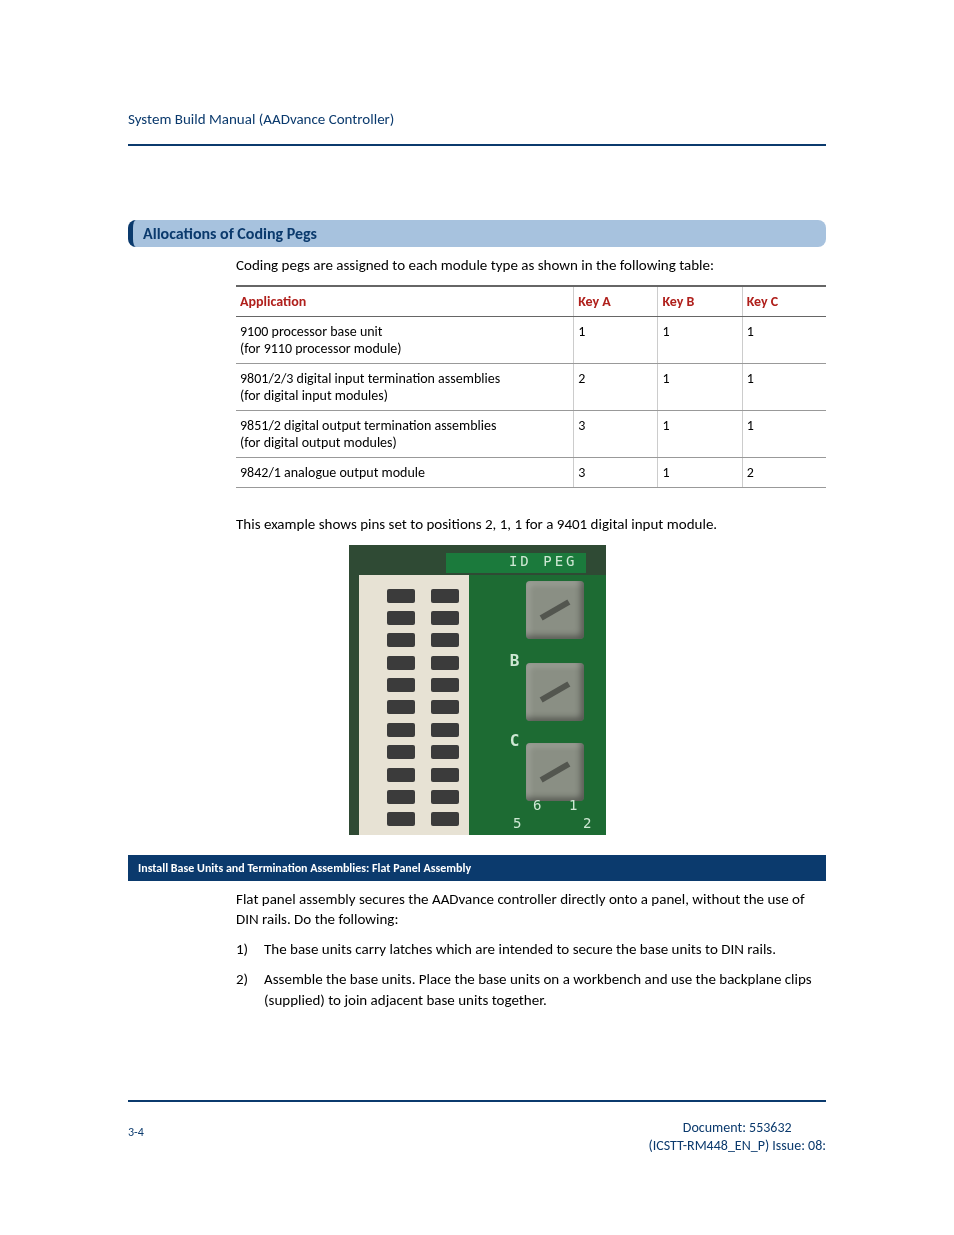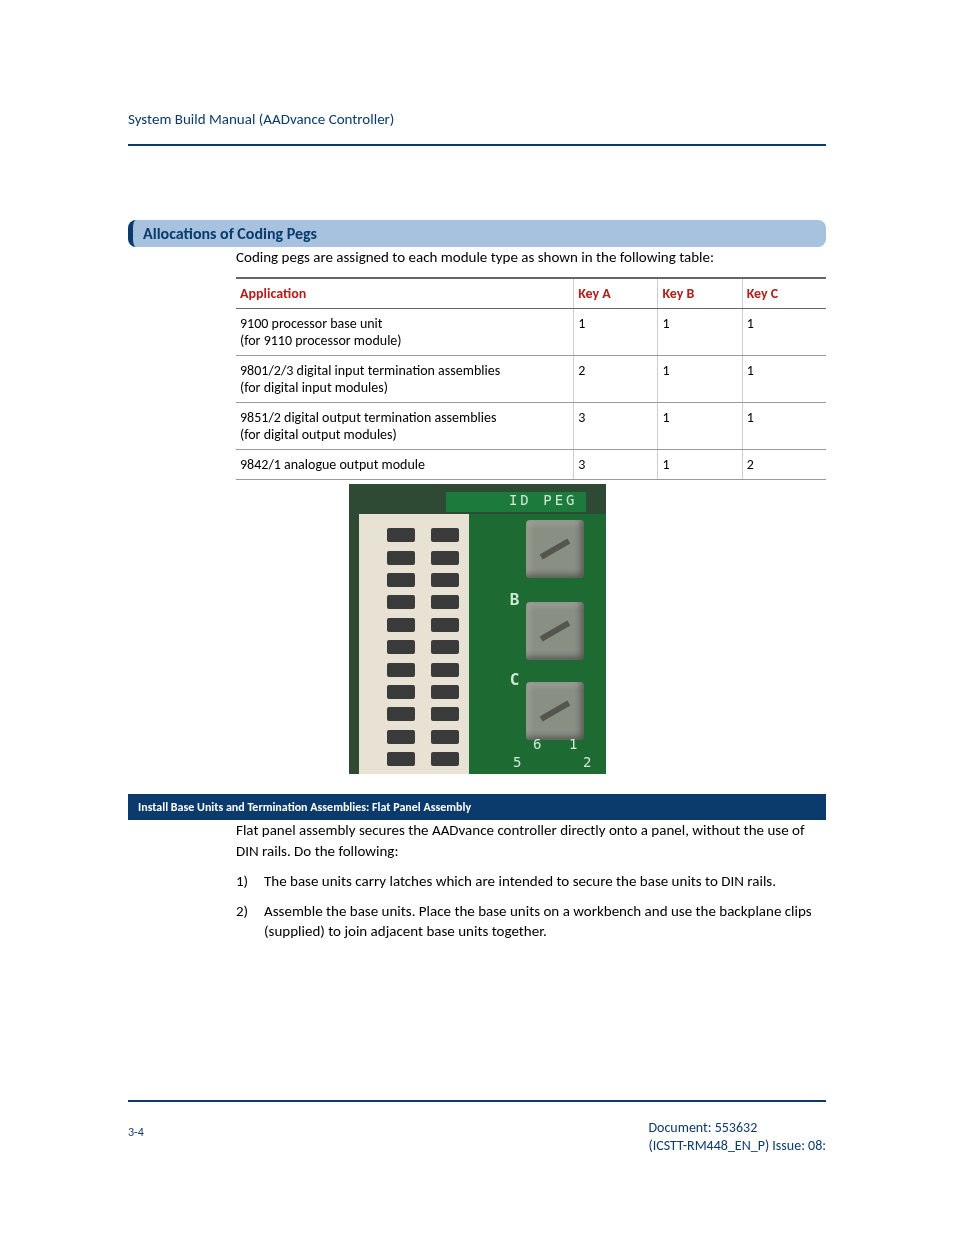--- a/index.html
+++ b/index.html
@@ -32,21 +32,21 @@
     color: #0b3a6d;
     font-size: 16px;
     font-weight: 600;
     padding: 4px 10px;
     border-left: 5px solid #0b3a6d;
     margin-top: 74px;
     border-radius: 8px;
   }
   .body-indent {
     margin-left: 108px;
-    margin-top: 0;
+    margin-top: 8px;
     margin-bottom: 10px;
     line-height: 1.35;
   }
   table.data {
     border-collapse: collapse;
     margin-left: 108px;
     width: 590px;
     font-size: 14px;
   }
   table.data th {
@@ -205,21 +205,21 @@
     bottom: 96px;
     color: #0b3a6d;
     font-size: 12px;
   }
   .doc-info {
     position: absolute;
     right: 128px;
     bottom: 80px;
     color: #0b3a6d;
     font-size: 14px;
-    text-align: left;
+    text-align: center;
     line-height: 1.3;
     margin-top: 21px;
   }
 </style>
 </head>
 <body>
 
 <div class="page">
 
   <div class="header">System Build Manual  (AADvance Controller)</div>
@@ -259,20 +259,21 @@
       </tr>
       <tr>
         <td><span>9842/1 analogue output module</span></td>
         <td class="col-key">3</td>
         <td class="col-key">1</td>
         <td class="col-key">2</td>
       </tr>
     </tbody>
   </table>
 
+  <p class="body-indent" style="margin-top:26px;">This example shows pins set to positions 2, 1, 1 for a 9401 digital input module.</p>
 
   <div class="pcb-image">
     <div class="pcb-label-strip">ID PEG</div>
     <div class="pcb-connector">
       <div class="pins-col l">
         <div class="pin"></div>
           <div class="pin"></div>
           <div class="pin"></div>
           <div class="pin"></div>
           <div class="pin"></div>

